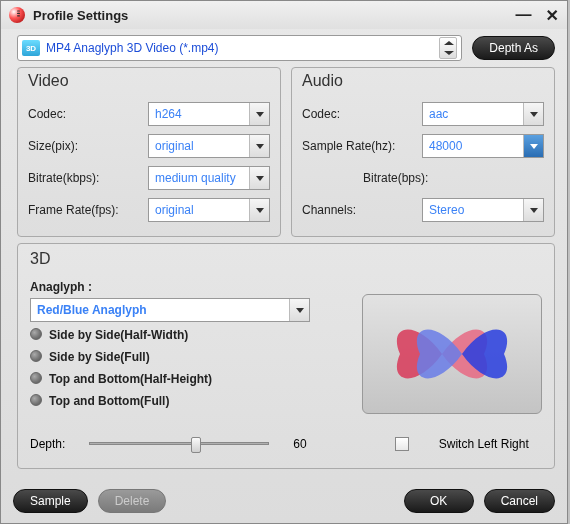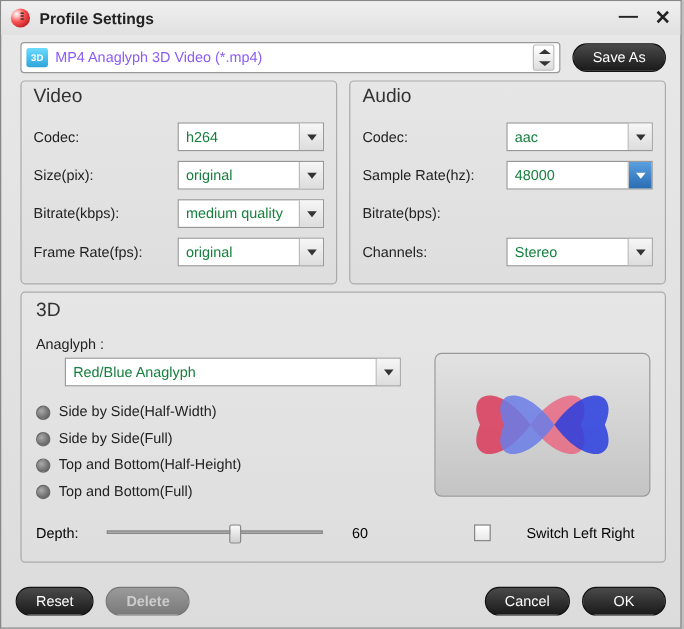--- a/index.html
+++ b/index.html
@@ -79,21 +79,21 @@
   padding: 0 4px;
   gap: 6px;
 }
 .profile-select .ficon {
   width: 18px; height: 16px;
   background: linear-gradient(to bottom, #6bdcff, #2ea5d9);
   border-radius: 2px;
   display:flex; align-items:center; justify-content:center;
   color:#fff; font-size:8px; font-weight:bold;
 }
-.profile-select .txt { flex: 1; color: #8b5cf6; }
+.profile-select .txt { flex: 1; color: #1d4ed8; }
 .profile-select .sp {
   width: 18px; height: 22px;
   border: 1px solid #bbb;
   border-radius: 2px;
   background: linear-gradient(#fff,#ddd);
   position: relative;
 }
 .profile-select .sp::before, .profile-select .sp::after {
   content:"";
   position:absolute; left:4px;
@@ -113,21 +113,20 @@
   font-size: 12px;
   cursor: pointer;
   display: inline-flex;
   align-items: center;
   justify-content: center;
 }
 .darkbtn.disabled {
   background: linear-gradient(to bottom, #9a9a9a, #7a7a7a);
   color: #ccc;
   border-color:#777;
-  font-weight:bold;
 }
 
 .panels {
   display: flex;
   gap: 10px;
 }
 .panel {
   flex: 1;
   border: 1px solid #aaa;
   border-radius: 4px;
@@ -136,35 +135,36 @@
 }
 .panel-title {
   color: #333;
   margin-bottom: 8px;
   font-size: 16px;
 }
 .row {
   display: flex;
   align-items: center;
   height: 32px;
+  justify-content: center;
 }
 .row label {
   width: 120px;
   color: #222;
 }
 .combo {
   flex: 1;
   height: 24px;
   border: 1px solid #999;
   background: #fff;
   display: flex;
   align-items: center;
   padding-left: 6px;
   position: relative;
-  color: #15803d;
+  color: #3b82f6;
 }
 .combo .arrow {
   position: absolute; right: 0; top: 0;
   width: 20px; height: 100%;
   border-left: 1px solid #bbb;
   background: linear-gradient(#f6f6f6,#ddd);
   display:flex; align-items:center; justify-content:center;
 }
 .combo .arrow::after {
   content:"";
@@ -177,26 +177,27 @@
 .panel3d {
   border: 1px solid #aaa;
   border-radius: 4px;
   padding: 6px 12px 14px 12px;
   background: linear-gradient(to bottom, #e6e6e6, #dedede);
 }
 .panel3d .body3d {
   display: flex;
   gap: 16px;
   align-items: flex-start;
+  font-weight: bold;
 }
 .left3d { flex: 1; }
 .radios { margin-top: 6px; }
 .radios .r {
   display: flex;
-  align-items: flex-end;
+  align-items: flex-start;
   height: 22px;
   gap: 7px;
   color: #222;
 }
 .radios .r .dot {
   width: 12px; height: 12px;
   border-radius: 50%;
   background: radial-gradient(circle at 35% 35%, #aaa 0, #777 55%, #555 100%);
   border: 1px solid #666;
 }
@@ -242,21 +243,21 @@
   margin-right:6px;
 }
 
 .footer {
   display:flex;
   padding: 8px 12px 10px 12px;
   gap: 10px;
 }
 .footer .spacer { flex:1; }
 .an-label{ color:#222; margin:4px 0 4px 0; display:block;}
-.an-combo{ width: 280px; margin-left: 24px;}
+.an-combo{ width: 280px;}
 </style>
 </head>
 <body>
 
 <div class="window">
   <div class="titlebar">
     <div class="icon"></div>
     <div class="title">Profile Settings</div>
     <div class="winbtns">
       <span>—</span>
@@ -264,21 +265,21 @@
     </div>
   </div>
 
   <div class="content">
     <div class="toprow">
       <div class="profile-select">
         <div class="ficon">3D</div>
         <div class="txt">MP4 Anaglyph 3D Video (*.mp4)</div>
         <div class="sp"></div>
       </div>
-      <button class="darkbtn">Save As</button>
+      <button class="darkbtn">Depth As</button>
     </div>
 
     <div class="panels">
       <div class="panel">
         <div class="panel-title">Video</div>
         <div class="row">
           <label>Codec:</label>
           <div class="combo">
             <span>h264</span>
             <span class="arrow"></span>
@@ -386,19 +387,19 @@
         </div>
         <span>60</span>
         <span style="width:40px"></span>
         <span class="chk"></span>
         <span>Switch Left Right</span>
       </div>
     </div>
   </div>
 
   <div class="footer">
-    <button class="darkbtn">Reset</button>
+    <button class="darkbtn">Sample</button>
     <button class="darkbtn disabled">Delete</button>
     <div class="spacer"></div>
+    <button class="darkbtn" style="min-width:70px">OK</button>
     <button class="darkbtn">Cancel</button>
-    <button class="darkbtn" style="min-width:70px">OK</button>
   </div>
 </div>
 
 </body></html>

